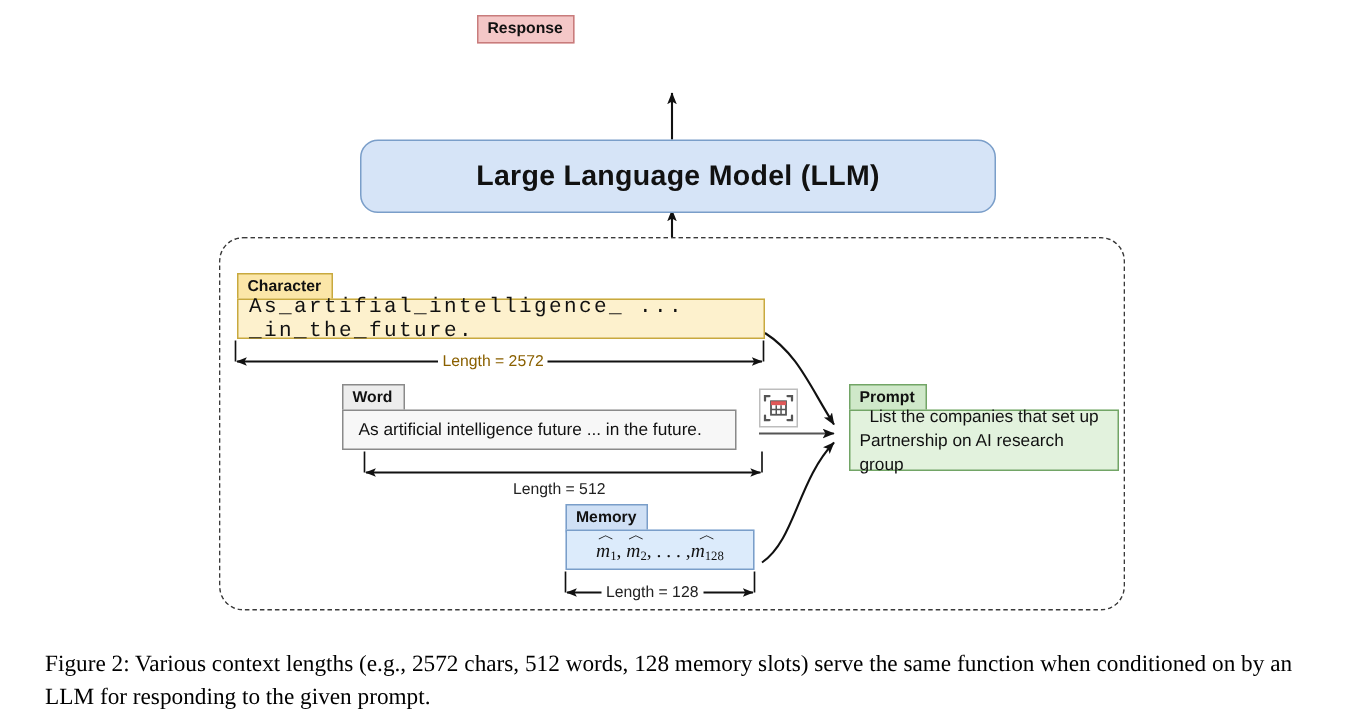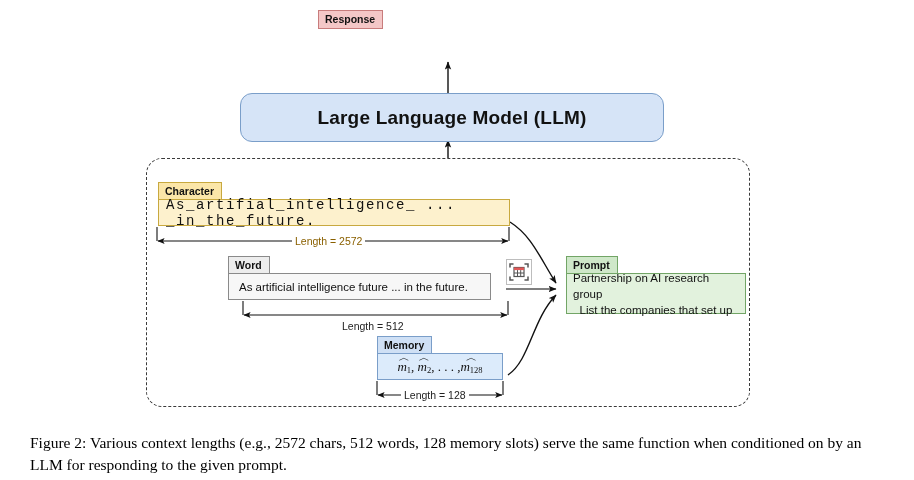--- a/index.html
+++ b/index.html
@@ -169,20 +169,20 @@
       <rect x="7" y="7.5" width="10" height="2.6" fill="#e05858" stroke="none"></rect>
       <line x1="7" y1="13" x2="17" y2="13" stroke="#555" stroke-width="1"></line>
       <line x1="10.5" y1="10.1" x2="10.5" y2="16.5" stroke="#555" stroke-width="1"></line>
       <line x1="13.7" y1="10.1" x2="13.7" y2="16.5" stroke="#555" stroke-width="1"></line>
     </svg>
   </div>
 
   <div class="tagbox" id="prompt-box" style="left:566px;top:256px;width:180px;height:58px;">
     <div class="tab">Prompt</div>
     <div class="body" style="top:17px;width:180px;height:41px;">
+      <span>List the companies that set up</span>
       <span>Partnership on AI research group</span>
-      <span>List the companies that set up</span>
     </div>
   </div>
 
   <div id="caption">Figure 2: Various context lengths (e.g., 2572 chars, 512 words, 128 memory slots) serve the same function when conditioned on by an LLM for responding to the given prompt.</div>
 
 </div>
 
 </body></html>

